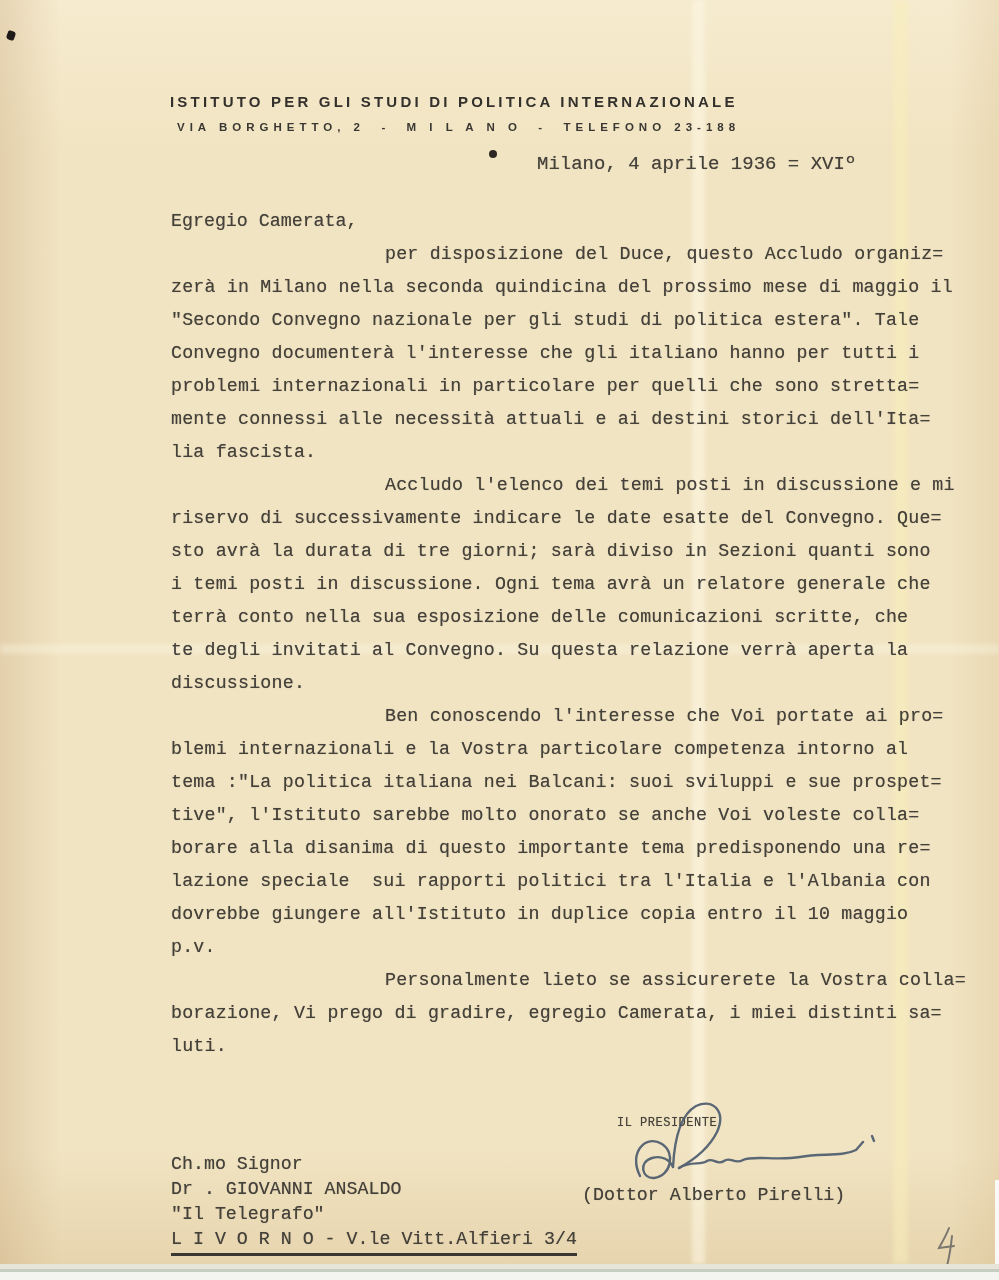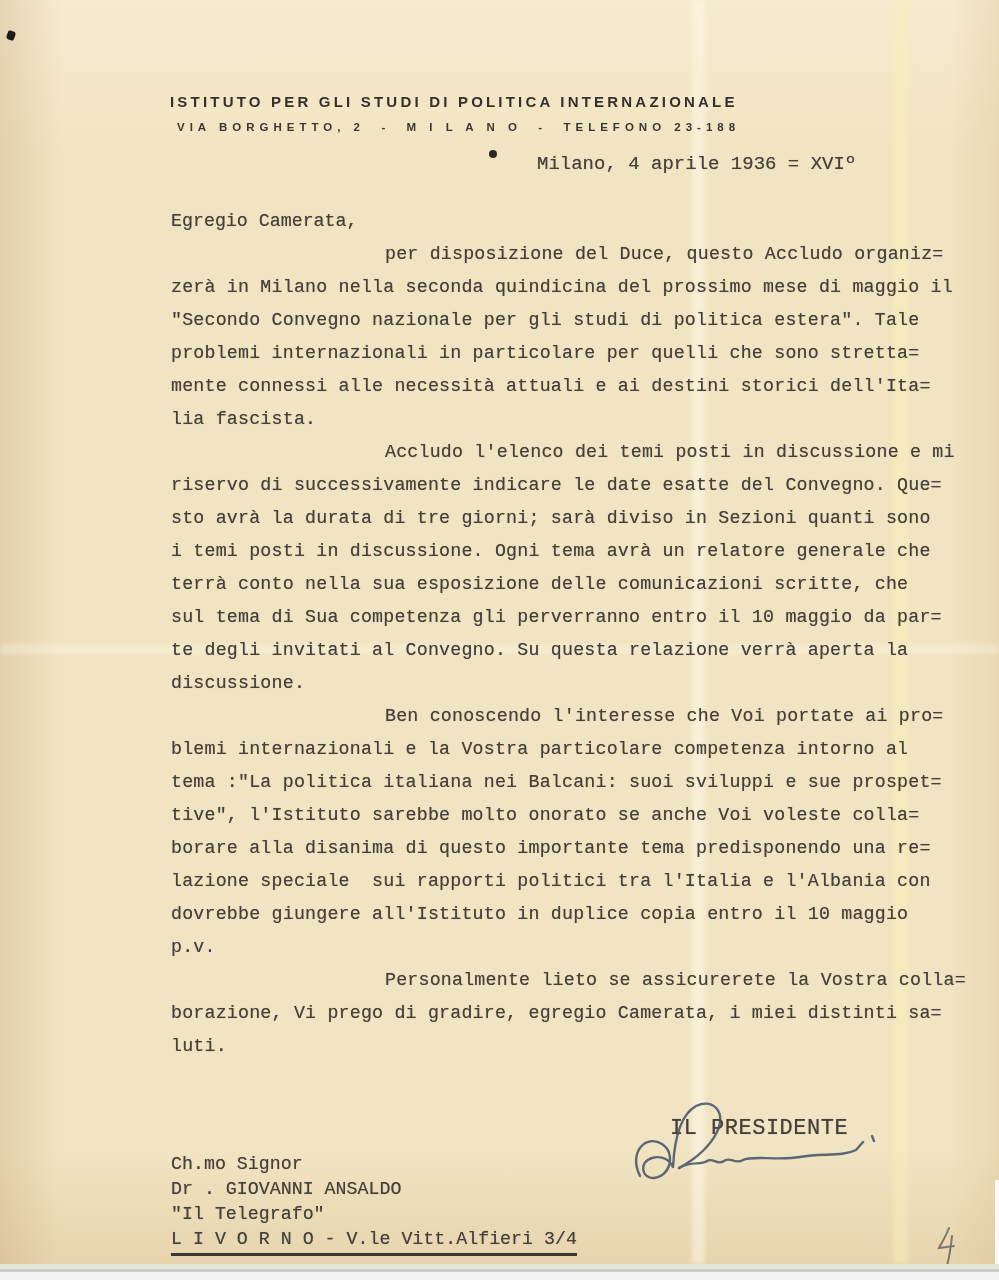--- a/index.html
+++ b/index.html
@@ -47,22 +47,22 @@
     position:absolute;left:171px;top:205px;height:33px;line-height:33px;
     font-size:18.3px;white-space:pre;
   }
   .body-block{
     position:absolute;left:171px;top:238px;width:810px;
     font-size:18.3px;letter-spacing:.2px;
   }
   .line{height:33px;line-height:33px;white-space:pre;}
   .line.indent{padding-left:214px;}
   .signoff-title{
-    position:absolute;left:670px;top:1116px;
-    font-size:22px;letter-spacing:.5px;white-space:pre;
+    position:absolute;left:617px;top:1116px;
+    font-size:12px;letter-spacing:.5px;white-space:pre;
   }
   .signed-name{
     position:absolute;left:582px;top:1185px;
     font-size:18.3px;white-space:pre;
   }
   .recipient{
     position:absolute;left:171px;top:1152px;
     font-size:18.3px;
   }
   .recipient .rline{height:25px;line-height:25px;white-space:pre;}
@@ -99,29 +99,29 @@
     <div class="lh-dot"></div>
 
     <div class="dateline typed">Milano, 4 aprile 1936 = XVIº</div>
 
     <div class="salutation typed">Egregio Camerata,</div>
 
     <div class="body-block typed">
       <div class="line indent">per disposizione del Duce, questo Accludo organiz=</div>
       <div class="line">zerà in Milano nella seconda quindicina del prossimo mese di maggio il</div>
       <div class="line">"Secondo Convegno nazionale per gli studi di politica estera". Tale</div>
+      <div class="line">Convegno documenterà l'interesse che gli italiano hanno per tutti i</div>
       <div class="line">problemi internazionali in particolare per quelli che sono stretta=</div>
       <div class="line">mente connessi alle necessità attuali e ai destini storici dell'Ita=</div>
       <div class="line">lia fascista.</div>
       <div class="line indent">Accludo l'elenco dei temi posti in discussione e mi</div>
       <div class="line">riservo di successivamente indicare le date esatte del Convegno. Que=</div>
       <div class="line">sto avrà la durata di tre giorni; sarà diviso in Sezioni quanti sono</div>
       <div class="line">i temi posti in discussione. Ogni tema avrà un relatore generale che</div>
       <div class="line">terrà conto nella sua esposizione delle comunicazioni scritte, che</div>
-      <div class="line">sul tema di Sua competenza gli perverranno entro il 10 maggio da par=</div>
       <div class="line">te degli invitati al Convegno. Su questa relazione verrà aperta la</div>
       <div class="line">discussione.</div>
       <div class="line indent">Ben conoscendo l'interesse che Voi portate ai pro=</div>
       <div class="line">blemi internazionali e la Vostra particolare competenza intorno al</div>
       <div class="line">tema :"La politica italiana nei Balcani: suoi sviluppi e sue prospet=</div>
       <div class="line">tive", l'Istituto sarebbe molto onorato se anche Voi voleste colla=</div>
       <div class="line">borare alla disanima di questo importante tema predisponendo una re=</div>
       <div class="line">lazione speciale  sui rapporti politici tra l'Italia e l'Albania con</div>
       <div class="line">dovrebbe giungere all'Istituto in duplice copia entro il 10 maggio</div>
       <div class="line">p.v.</div>
@@ -134,20 +134,21 @@
 
     <svg class="signature-svg" width="274" height="108" viewBox="0 0 274 108">
       <g fill="none" stroke="#46566b" stroke-width="2.4" stroke-linecap="round" stroke-linejoin="round" opacity="0.88">
         <path d="M24,78 C12,54 30,36 46,46 C60,55 55,78 38,80 C26,81 22,64 36,60 C46,57 54,62 57,69"></path>
         <path d="M57,69 C58,50 62,18 80,8 C98,0 110,14 101,34 C92,52 74,64 63,70"></path>
         <path d="M63,70 C76,62 84,68 91,63 C97,59 101,68 108,63 C114,58 119,67 127,62 C136,57 162,63 184,59 C206,55 226,59 240,52 L247,44"></path>
         <path d="M256,38 L258,43"></path>
       </g>
     </svg>
 
+    <div class="signed-name typed">(Dottor Alberto Pirelli)</div>
 
     <div class="recipient typed">
       <div class="rline">Ch.mo Signor</div>
       <div class="rline">Dr . GIOVANNI ANSALDO</div>
       <div class="rline">"Il Telegrafo"</div>
       <div><span class="rline underlined">L I V O R N O - V.le Vitt.Alfieri 3/4</span></div>
     </div>
 
     <svg class="pagenum-svg" width="40" height="50" viewBox="0 0 40 50">
       <g fill="none" stroke="#7a776e" stroke-width="2" stroke-linecap="round">

